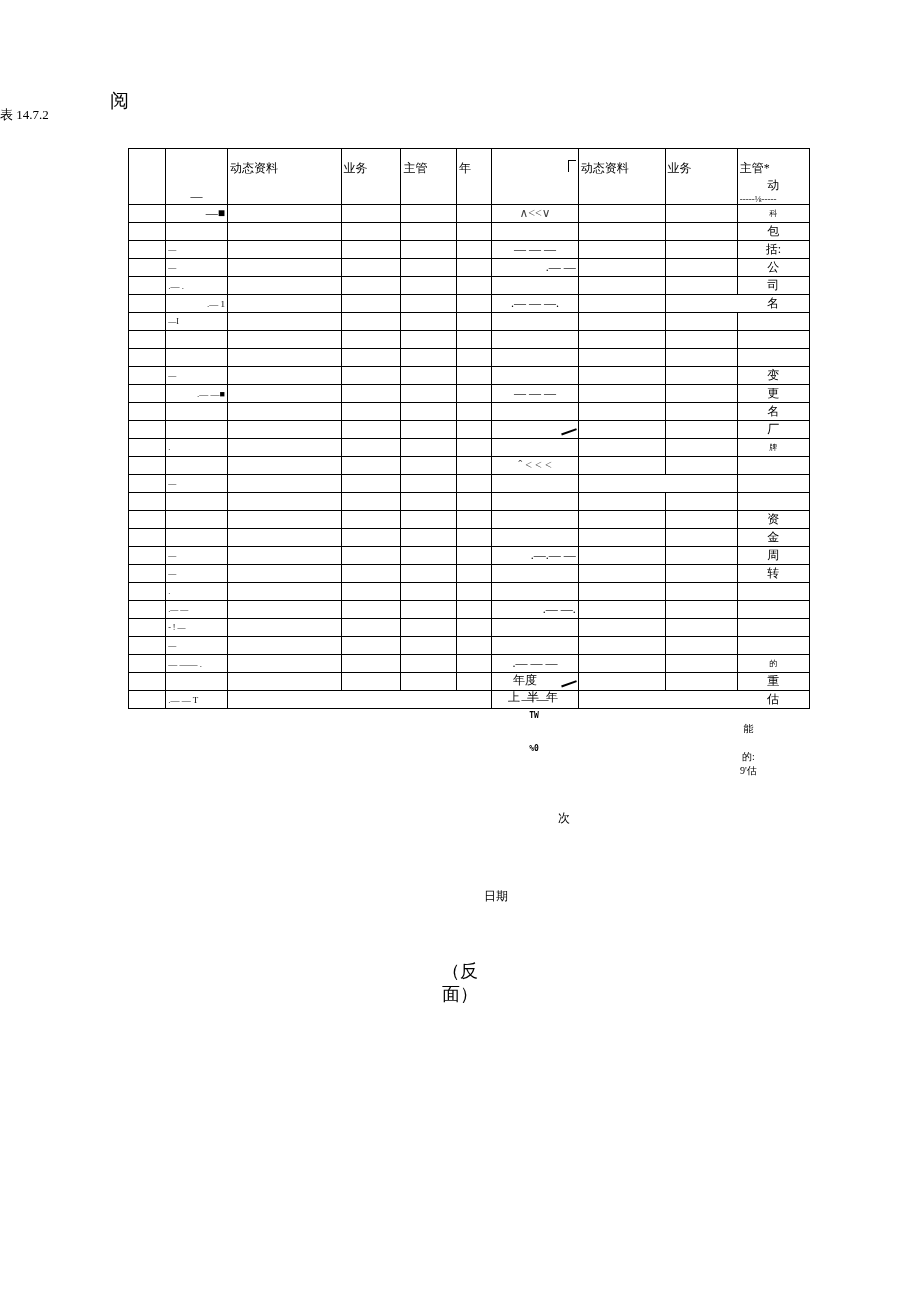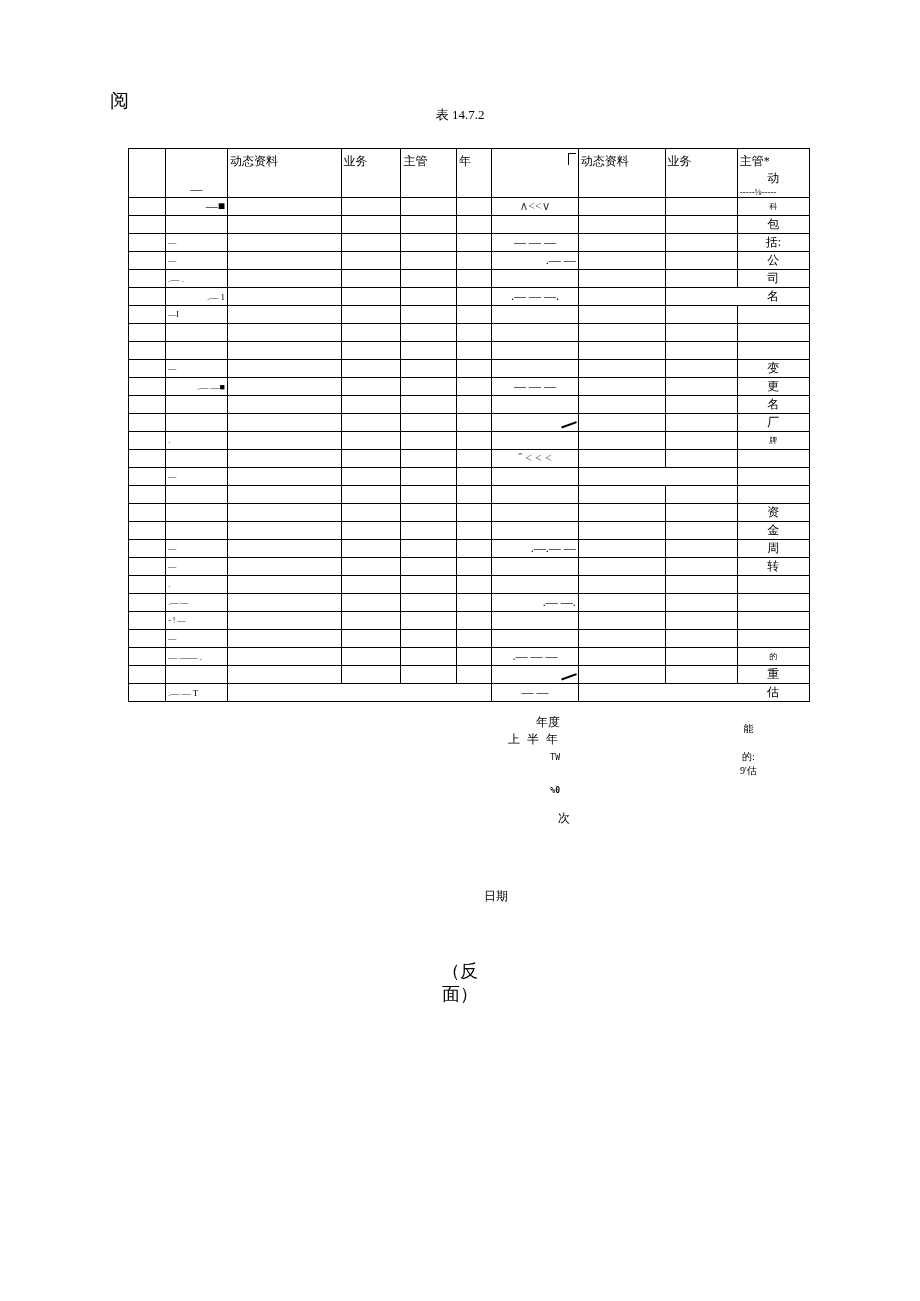--- a/index.html
+++ b/index.html
@@ -13,21 +13,21 @@
       padding: 80px 110px 0 110px;
     }
     .yue {
       font-size: 19px;
       position: absolute;
       left: 110px;
       top: 88px;
     }
     .table-title {
       font-size: 13px;
-      text-align: center;
+      text-align: left;
       position: absolute;
       left: 0;
       right: 0;
       top: 106px;
     }
     .table-wrap {
       position: absolute;
       top: 148px;
       left: 128px;
       width: 682px;
@@ -43,46 +43,46 @@
       font-size: 12px;
       padding: 0 2px;
       vertical-align: middle;
       overflow: hidden;
       white-space: nowrap;
       text-align: left;
     }
     tr.header td {
       height: 46px;
       vertical-align: top;
-      padding-top: 4px;
+      padding-top: 11px;
     }
     .dotted-row td {
       border-bottom: 0.5px dotted #000;
       border-top: 0.5px dotted #000;
     }
     .c0 { width: 36px; }
     .c1 { width: 60px; }
     .c2 { width: 110px; }
     .c3 { width: 58px; }
     .c4 { width: 54px; }
     .c5 { width: 34px; }
     .c6 { width: 84px; }
     .c7 { width: 84px; }
     .c8 { width: 70px; }
     .c9 { width: 70px; }
     .scribble { color: #444; font-family: serif; text-align: center; }
     .bottom-labels {
       position: absolute;
       left: 490px;
-      top: 714px;
+      top: 672px;
       font-size: 12px;
-      text-align: right;
+      text-align: center;
       line-height: 1.4;
     }
-    .bottom-labels .tw { font-size: 8px; font-weight: normal; font-family: monospace; }
+    .bottom-labels .tw { font-size: 8px; font-weight: bold; font-family: monospace; }
     .bottom-labels .pct { font-size: 8px; font-weight: bold; font-family: monospace; }
     .ci { position: absolute; left: 558px; top: 810px; font-size: 12px; }
     .riqi { position: absolute; left: 484px; top: 888px; font-size: 12px; }
     .fanmian {
       position: absolute;
       left: 0; right: 0;
       top: 960px;
       font-size: 18px;
       text-align: center;
       line-height: 1.3;

